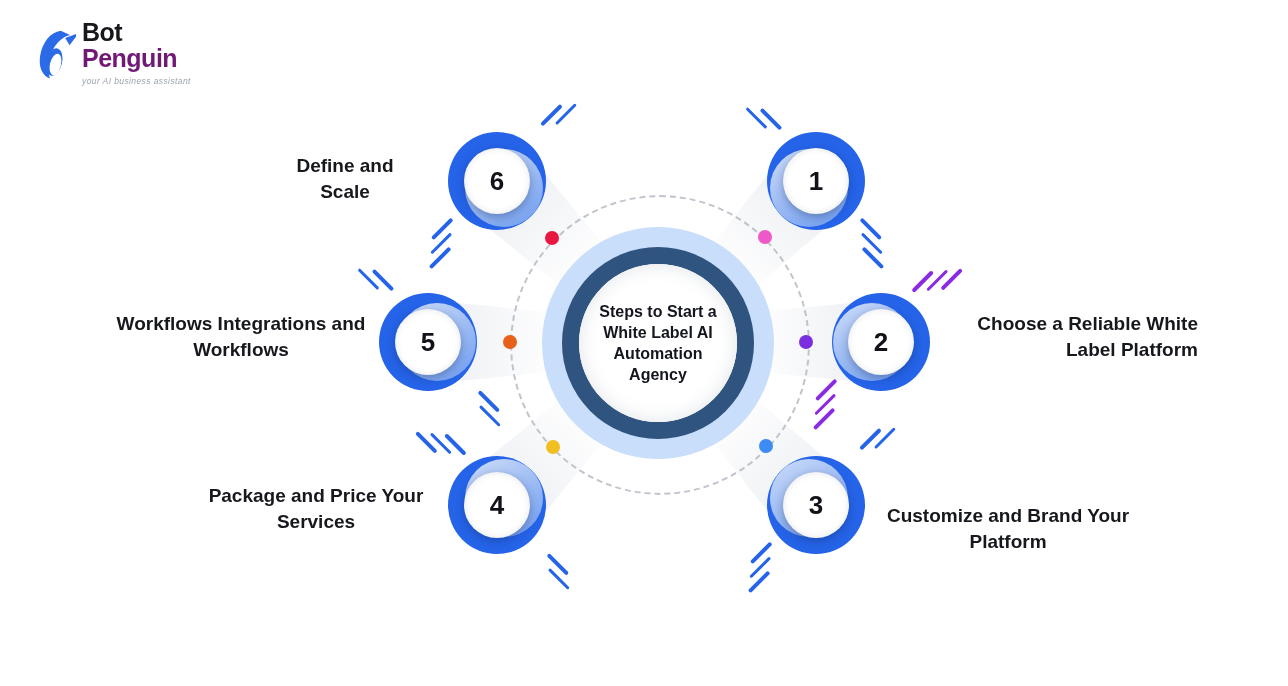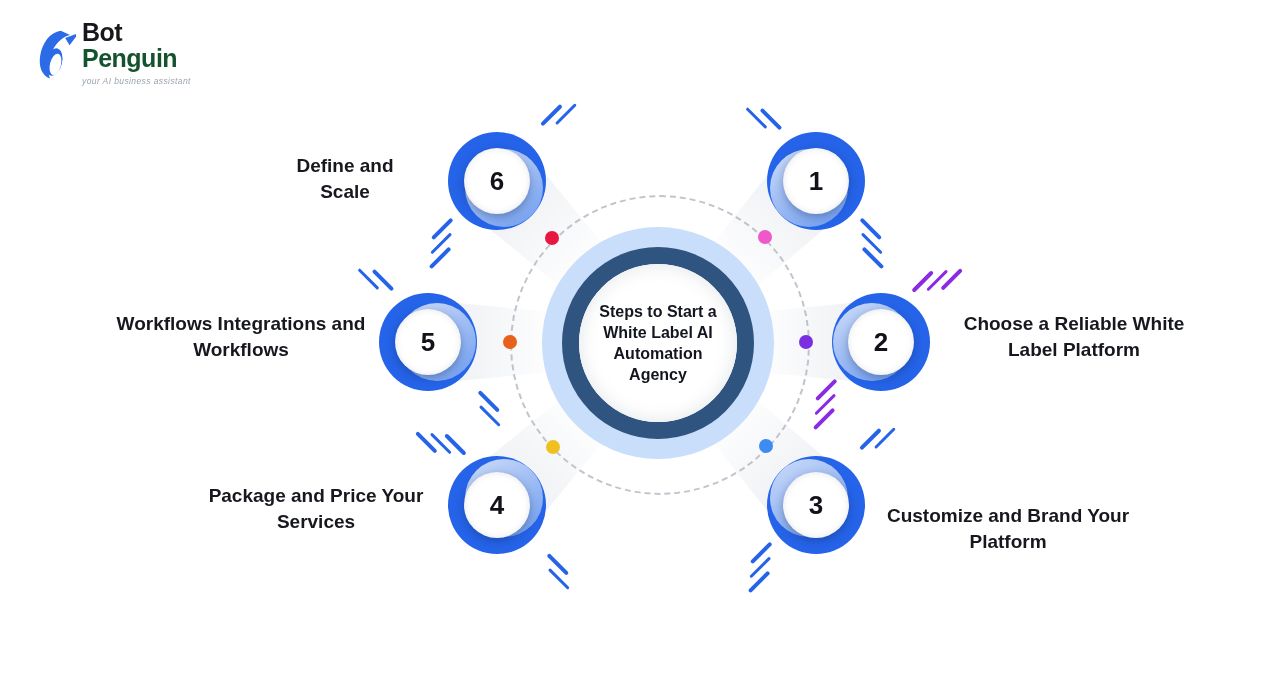--- a/index.html
+++ b/index.html
@@ -4,21 +4,21 @@
 <style>
   html,body{margin:0;padding:0;background:#fff;}
   .canvas{position:relative;width:1288px;height:686px;background:#ffffff;overflow:hidden;
           font-family:"Liberation Sans",sans-serif;}
 
   
   .logo{position:absolute;left:34px;top:20px;display:flex;align-items:flex-end;gap:6px;}
   .logo-icon{margin-top:6px;}
   .logo-text{display:flex;flex-direction:column;}
   .logo-bot{font-size:25px;font-weight:800;color:#17181c;line-height:1.02;letter-spacing:-.5px;}
-  .logo-penguin{font-size:25px;font-weight:800;color:#14532d;line-height:1.02;letter-spacing:-.5px;}
+  .logo-penguin{font-size:25px;font-weight:800;color:#701a75;line-height:1.02;letter-spacing:-.5px;}
   .logo-tagline{font-size:8.5px;font-style:italic;color:#9aa3ad;margin-top:5px;letter-spacing:.4px;}
 
   
   .beam{position:absolute;width:170px;height:84px;transform-origin:left center;
         background:linear-gradient(90deg, rgba(199,205,217,.34), rgba(199,205,217,0) 78%);
         clip-path:polygon(0 0,100% 20%,100% 80%,0 100%);z-index:1;}
   .beam-1{left:816px;top:139px;transform:rotate(134deg);}
   .beam-2{left:881px;top:300px;transform:rotate(180deg);}
   .beam-3{left:816px;top:463px;transform:rotate(-134deg);}
   .beam-4{left:497px;top:463px;transform:rotate(-45deg);}
@@ -73,21 +73,21 @@
   .stagger-dec .bar:nth-child(2){margin-left:11px;}
   .h-tl{left:-32px;top:-24px;}
   .h-br{right:-32px;bottom:-24px;}
   .h-tr{right:-32px;top:-24px;}
   .h-bl{left:-32px;bottom:-24px;}
 
   
   .label{position:absolute;z-index:8;font-size:19px;font-weight:700;color:#16181d;line-height:1.35;
          text-align:center;}
   .label-1{left:893px;top:167px;text-align:left;white-space:nowrap;}
-  .label-2{left:950px;top:311px;width:248px;}
+  .label-2{left:950px;top:311px;width:248px;text-align:right;}
   .label-3{left:884px;top:503px;width:248px;}
   .label-4{left:202px;top:483px;width:228px;}
   .label-5{left:112px;top:311px;width:258px;}
   .label-6{left:272px;top:153px;width:146px;}
 </style>
 </head>
 <body>
 
 <div class="canvas">
 

